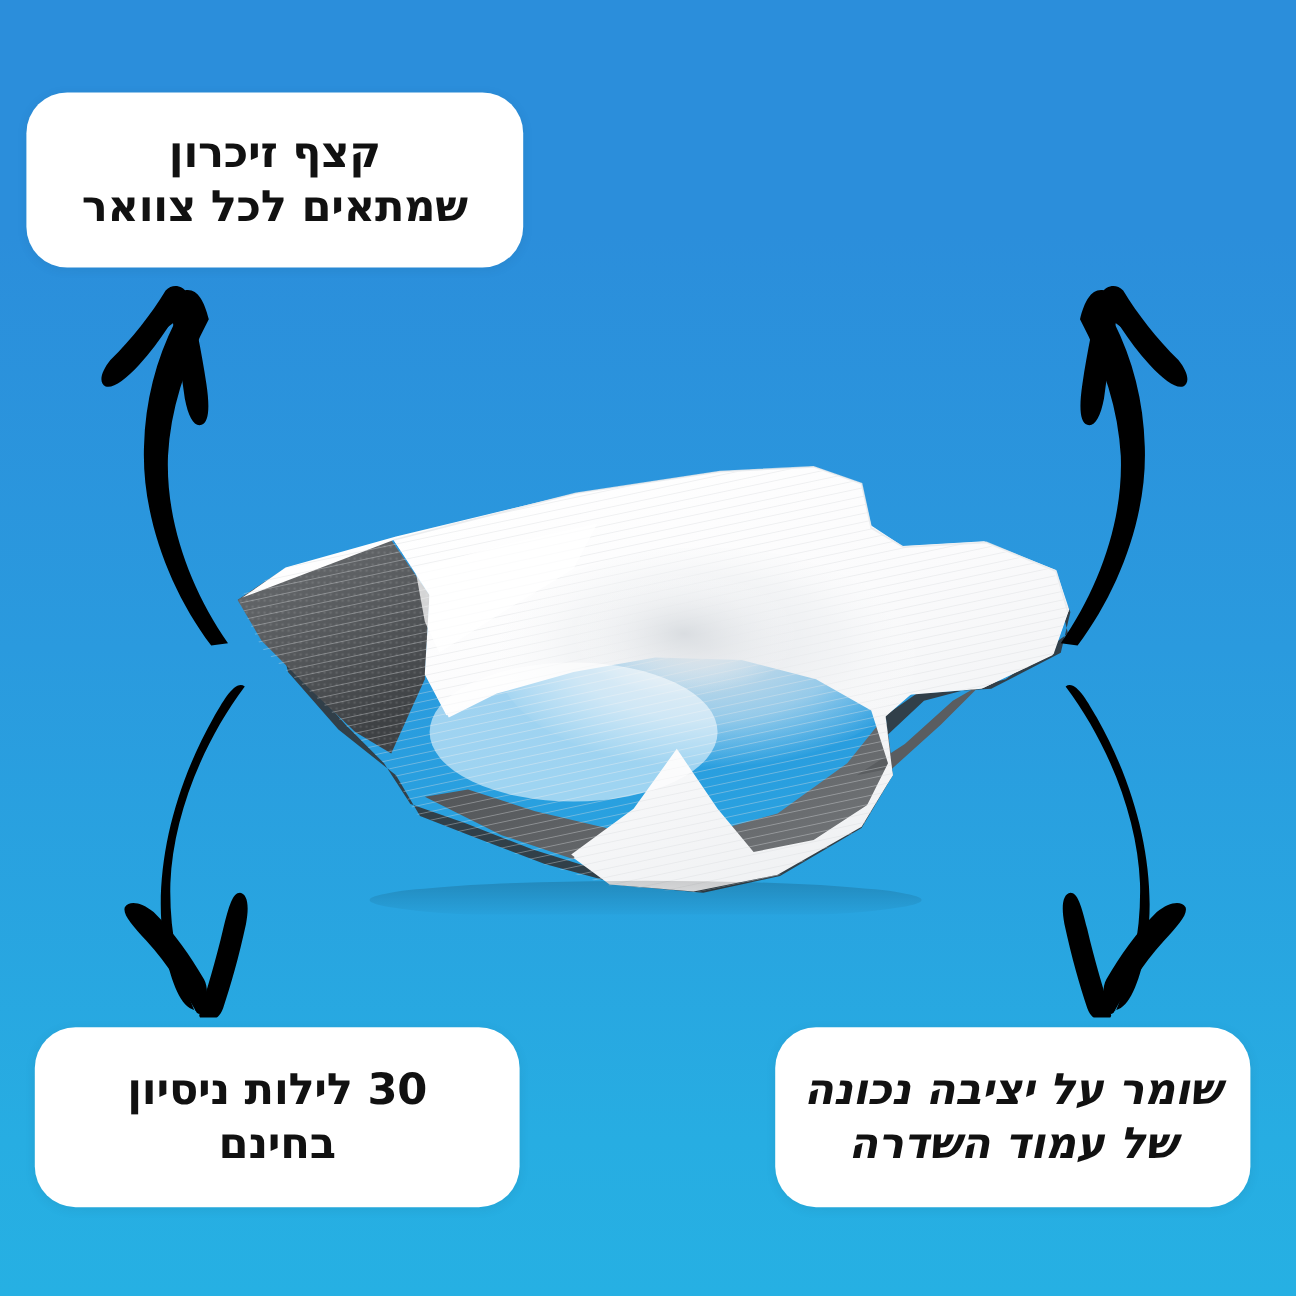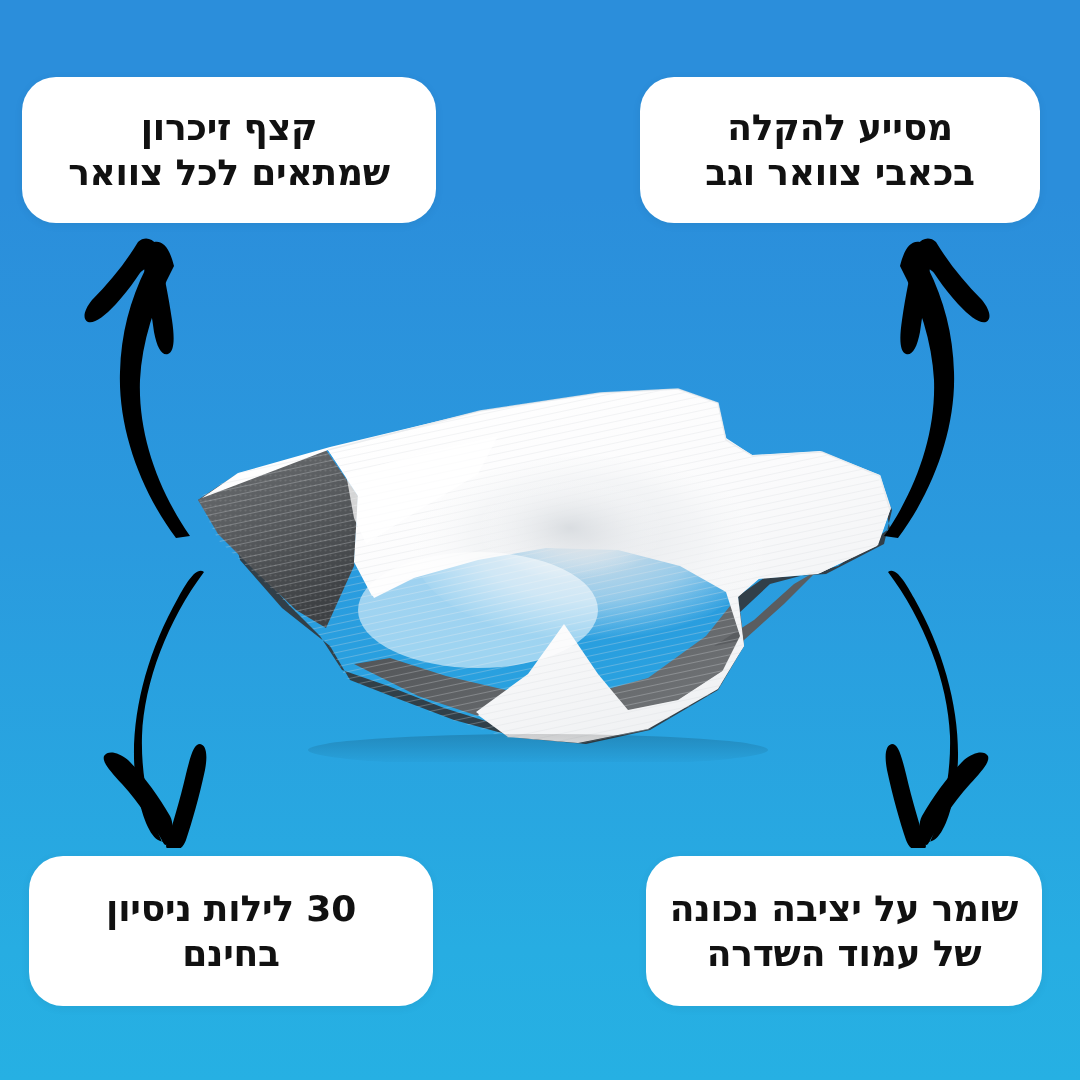--- a/index.html
+++ b/index.html
@@ -39,21 +39,21 @@
     color: #111111;
     font-weight: 700;
     font-size: 36px;
     line-height: 1.26;
     letter-spacing: -0.2px;
     white-space: pre-line;
   }
   #callout-tl { left: 22px;  top: 77px;  width: 414px; height: 146px; }
   #callout-tr { left: 640px; top: 77px;  width: 400px; height: 146px; }
   #callout-bl { left: 29px;  top: 856px; width: 404px; height: 150px; }
-  #callout-br { left: 646px; top: 856px; width: 396px; height: 150px; }
+  #callout-br { left: 646px; top: 856px; width: 396px; height: 150px; font-style: italic; }
 
   
   .arrow {
     position: absolute;
     pointer-events: none;
   }
   #arrow-tl { left: 78px;  top: 238px; width: 170px; height: 310px; }
   #arrow-tr { left: 826px; top: 238px; width: 170px; height: 310px; }
   #arrow-bl { left: 96px;  top: 558px; width: 170px; height: 290px; }
   #arrow-br { left: 818px; top: 558px; width: 186px; height: 290px; }
@@ -164,24 +164,20 @@
 
       <path d="M150,72 L302,33 L422,15 L500,11 L540,25 L548,62 L575,78 L644,74 L702,98 L712,132" fill="none" stroke="#e6e8eb" stroke-width="1.4" opacity="0.8"></path>
     </svg>
   </div>
 
   <div class="callout" id="callout-tl">
     <span class="txt">קצף זיכרון
 שמתאים לכל צוואר</span>
   </div>
 
-  <div class="callout" id="callout-tr">
-    <span class="txt">מסייע להקלה
-בכאבי צוואר וגב</span>
-  </div>
 
   <div class="callout" id="callout-bl">
     <span class="txt">30 לילות ניסיון
 בחינם</span>
   </div>
 
   <div class="callout" id="callout-br">
     <span class="txt">שומר על יציבה נכונה
 של עמוד השדרה</span>
   </div>

